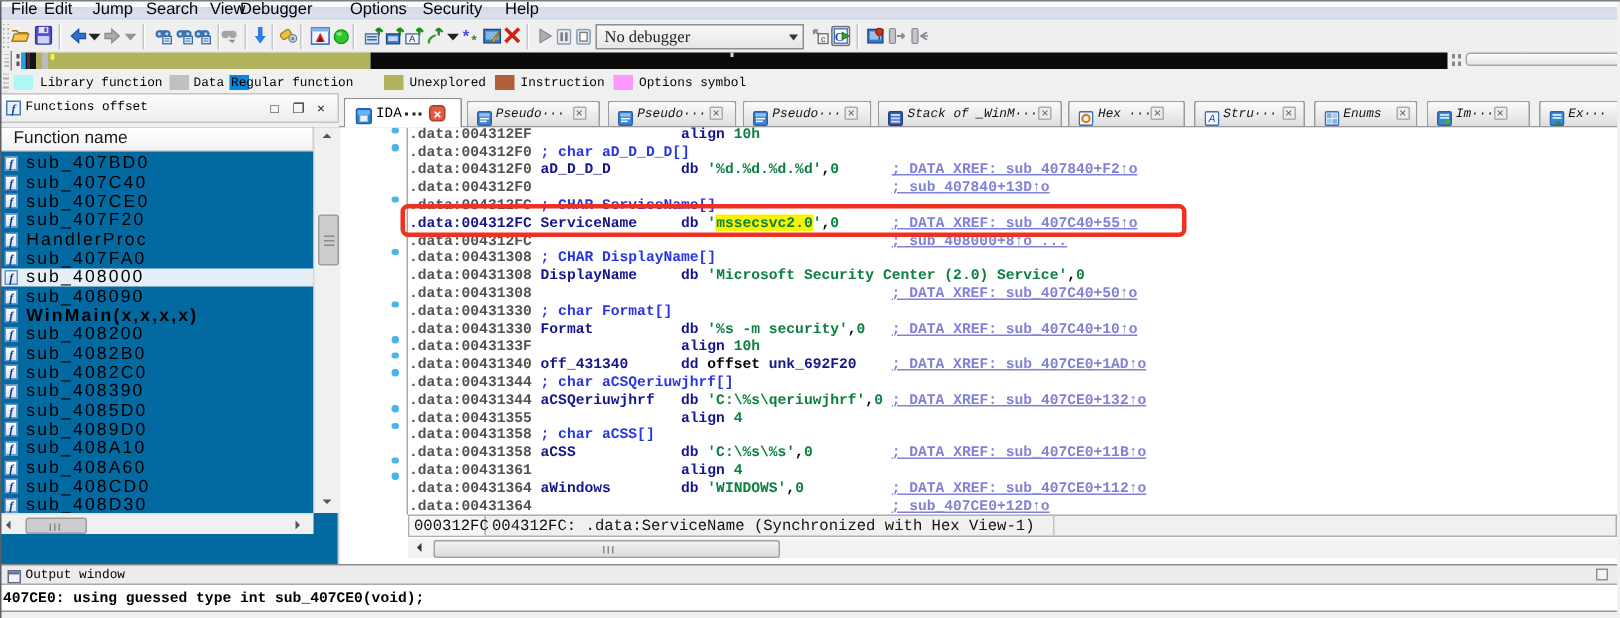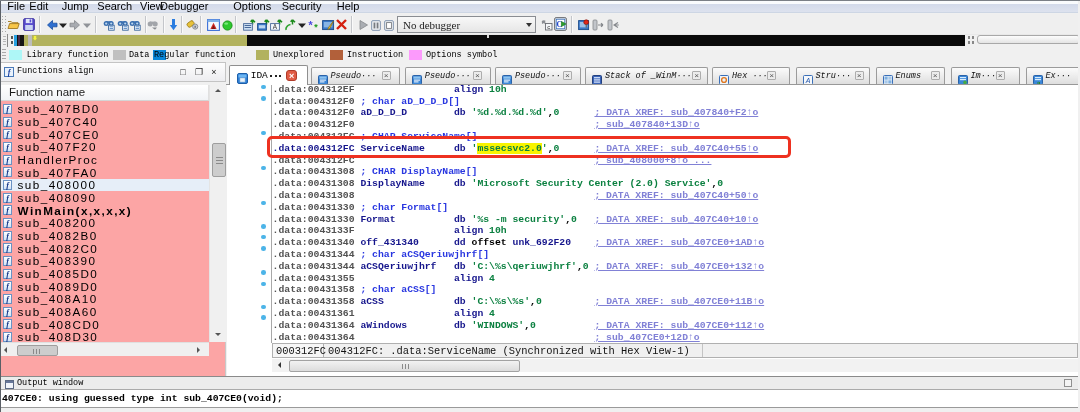--- a/index.html
+++ b/index.html
@@ -49,21 +49,21 @@
 .tab .ticon { position:absolute; left:6px; top:3px; }
 .tab .tlab { position:absolute; left:19px; top:2px; font-family:"Liberation Mono",monospace; font-size:8.5px; line-height:13px; color:#111; }
 .tab .tclose { position:absolute; top:3.5px; width:9px; height:9px; background:#ececec; border:1px solid #adadad; color:#555; font-size:8px; line-height:7px; text-align:center; border-radius:1px; }
 #activetab { position:absolute; left:228.7px; top:64.5px; width:79.8px; height:20px; background:#fff; border:1px solid #8f8f8f; border-bottom:none; border-radius:2px 2px 0 0; z-index:3; }
 #activetab .ticon { position:absolute; left:7px; top:4px; }
 #activetab .tlab { position:absolute; left:21px; top:3px; font-family:"Liberation Mono",monospace; font-size:9.5px; line-height:14px; color:#000; }
 #activetab .sq { position:absolute; top:9.5px; width:2.2px; height:2.2px; background:#222; }
 #activetab .rclose { position:absolute; left:56.5px; top:4px; width:11px; height:11px; background:#e15b44; border:1px solid #b03a28; border-radius:3px; color:#fff; font-size:9px; font-weight:bold; line-height:10px; text-align:center; }
 
 
-#leftpanel { left:0; top:85px; width:226px; height:291px; background:#fca5a5; border-right:1px solid #c8c8c8; }
+#leftpanel { left:0; top:85px; width:226px; height:291px; background:#0369a1; border-right:1px solid #c8c8c8; }
 #colhead { position:absolute; left:0; top:0; width:209px; height:16px; background:linear-gradient(#ffffff,#f1f3f6); border-bottom:1px solid #d5d5d5; border-right:1px solid #e0e0e0; }
 #colhead span { position:absolute; left:9px; top:1px; font-size:11.5px; color:#1a1a1a; }
 .frow { position:absolute; left:0; width:209px; height:12.7px; }
 .frow.sel { background:#e6eef8; }
 .ficon { position:absolute; left:3px; top:1px; width:9px; height:10px; background:linear-gradient(#ffffff,#d4e4f6); border:1px solid #6a92c4; font:italic bold 8px "Liberation Serif"; color:#16388c; text-align:center; line-height:9px; }
 .ftxt { position:absolute; left:17.5px; top:0.6px; font-size:11.7px; letter-spacing:1.45px; line-height:12.7px; color:#000; white-space:nowrap; }
 
 
 #lvsb { position:absolute; left:209px; top:0; width:17px; height:257px; background:#f0f0f0; border-left:1px solid #e4e4e4; }
 .sbtn { position:absolute; left:0; width:17px; height:14px; background:#f0f0f0; }
@@ -319,21 +319,21 @@
     <span class="lg" style="left:154px">Regular function</span>
     <i class="sw" style="left:256px;background:#b2b25e"></i>
     <span class="lg" style="left:273px">Unexplored</span>
     <i class="sw" style="left:330px;background:#b2603a"></i>
     <span class="lg" style="left:347px">Instruction</span>
     <i class="sw" style="left:409px;background:#fc9afc"></i>
     <span class="lg" style="left:426px">Options symbol</span>
   </div>
 <div class="abs" id="fwhead">
     <span class="ic">f</span>
-    <span class="t">Functions align</span>
+    <span class="t">Functions offset</span>
   <span class="wbtn" style="left:179px">□</span>
     <span class="wbtn" style="left:195px">❐</span>
     <span class="wbtn" style="left:210px">×</span>
   </div>
 <div class="abs" id="tabstrip">
     <div class="tab" style="left:84.5px;width:89.5px">
       <span class="ticon"><svg width="10" height="10" viewBox="0 0 10 10">
           <rect x="0.5" y="0.5" width="9" height="9" rx="1" fill="#3b87d8" stroke="#2a62a8"></rect>
           <rect x="1.5" y="1.5" width="7" height="2.2" fill="#8fc3ee"></rect>
           <rect x="2" y="4.6" width="6" height="1" fill="#fff"></rect>

